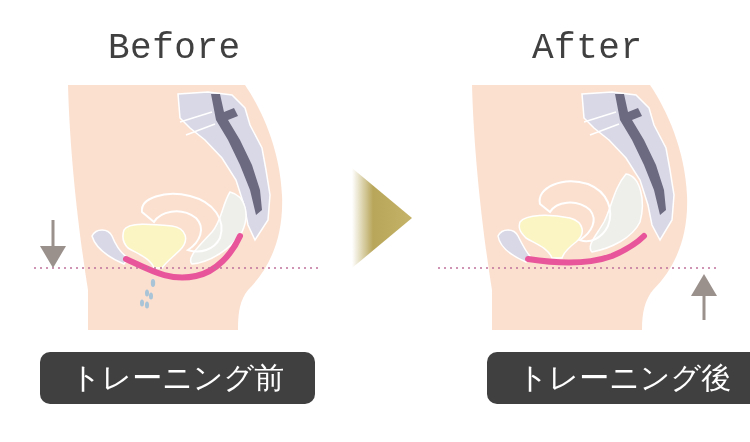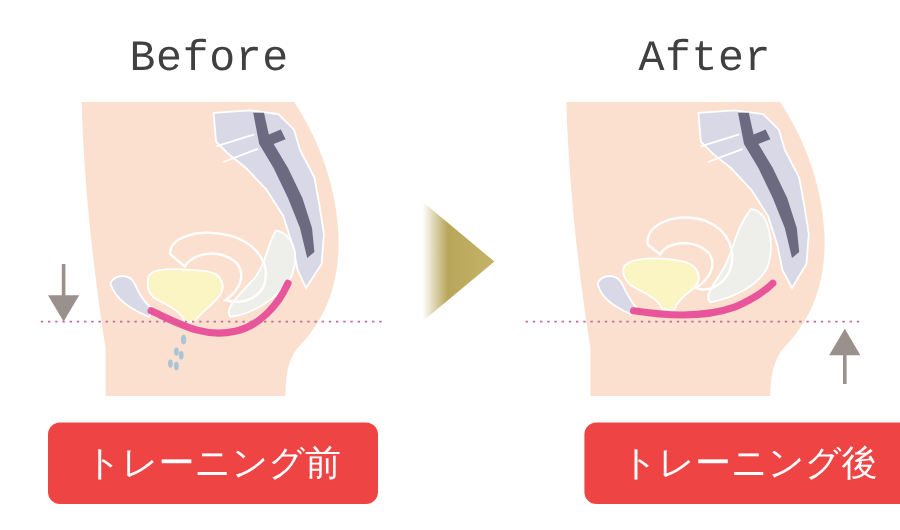--- a/index.html
+++ b/index.html
@@ -1,21 +1,21 @@
 <!DOCTYPE html>
 <html><head>
 <meta charset="utf-8">
 <style>
   html, body { margin:0; padding:0; background:#ffffff; }
   body { width:750px; height:442px; position:relative; overflow:hidden; font-family:"DejaVu Sans", sans-serif; }
   .panel-title { position:absolute; top:28px; font-size:36px; color:#404040; font-family:Liberation Mono, monospace; letter-spacing:0.5px; }
   .title-before { left:108px; }
   .title-after { left:532px; }
   .illus { position:absolute; top:0; left:0; }
-  .label-btn { position:absolute; top:352px; height:68px; background:#ef4444; border-radius:10px; color:#ffffff; font-size:30px; display:flex; align-items:center; justify-content:center; font-family:"DejaVu Sans", sans-serif; }
+  .label-btn { position:absolute; top:352px; height:52px; background:#404040; border-radius:10px; color:#ffffff; font-size:30px; display:flex; align-items:center; justify-content:center; font-family:"DejaVu Sans", sans-serif; }
   .label-before { left:40px; width:275px; }
   .label-after { left:440px; width:275px;margin-left:47px; }
 </style>
 </head>
 <body>
 
 <div class="panel-title title-before">Before</div>
 <div class="panel-title title-after">After</div>
 
 <svg class="illus" width="750" height="442" viewBox="0 0 750 442" xmlns="http://www.w3.org/2000/svg">

